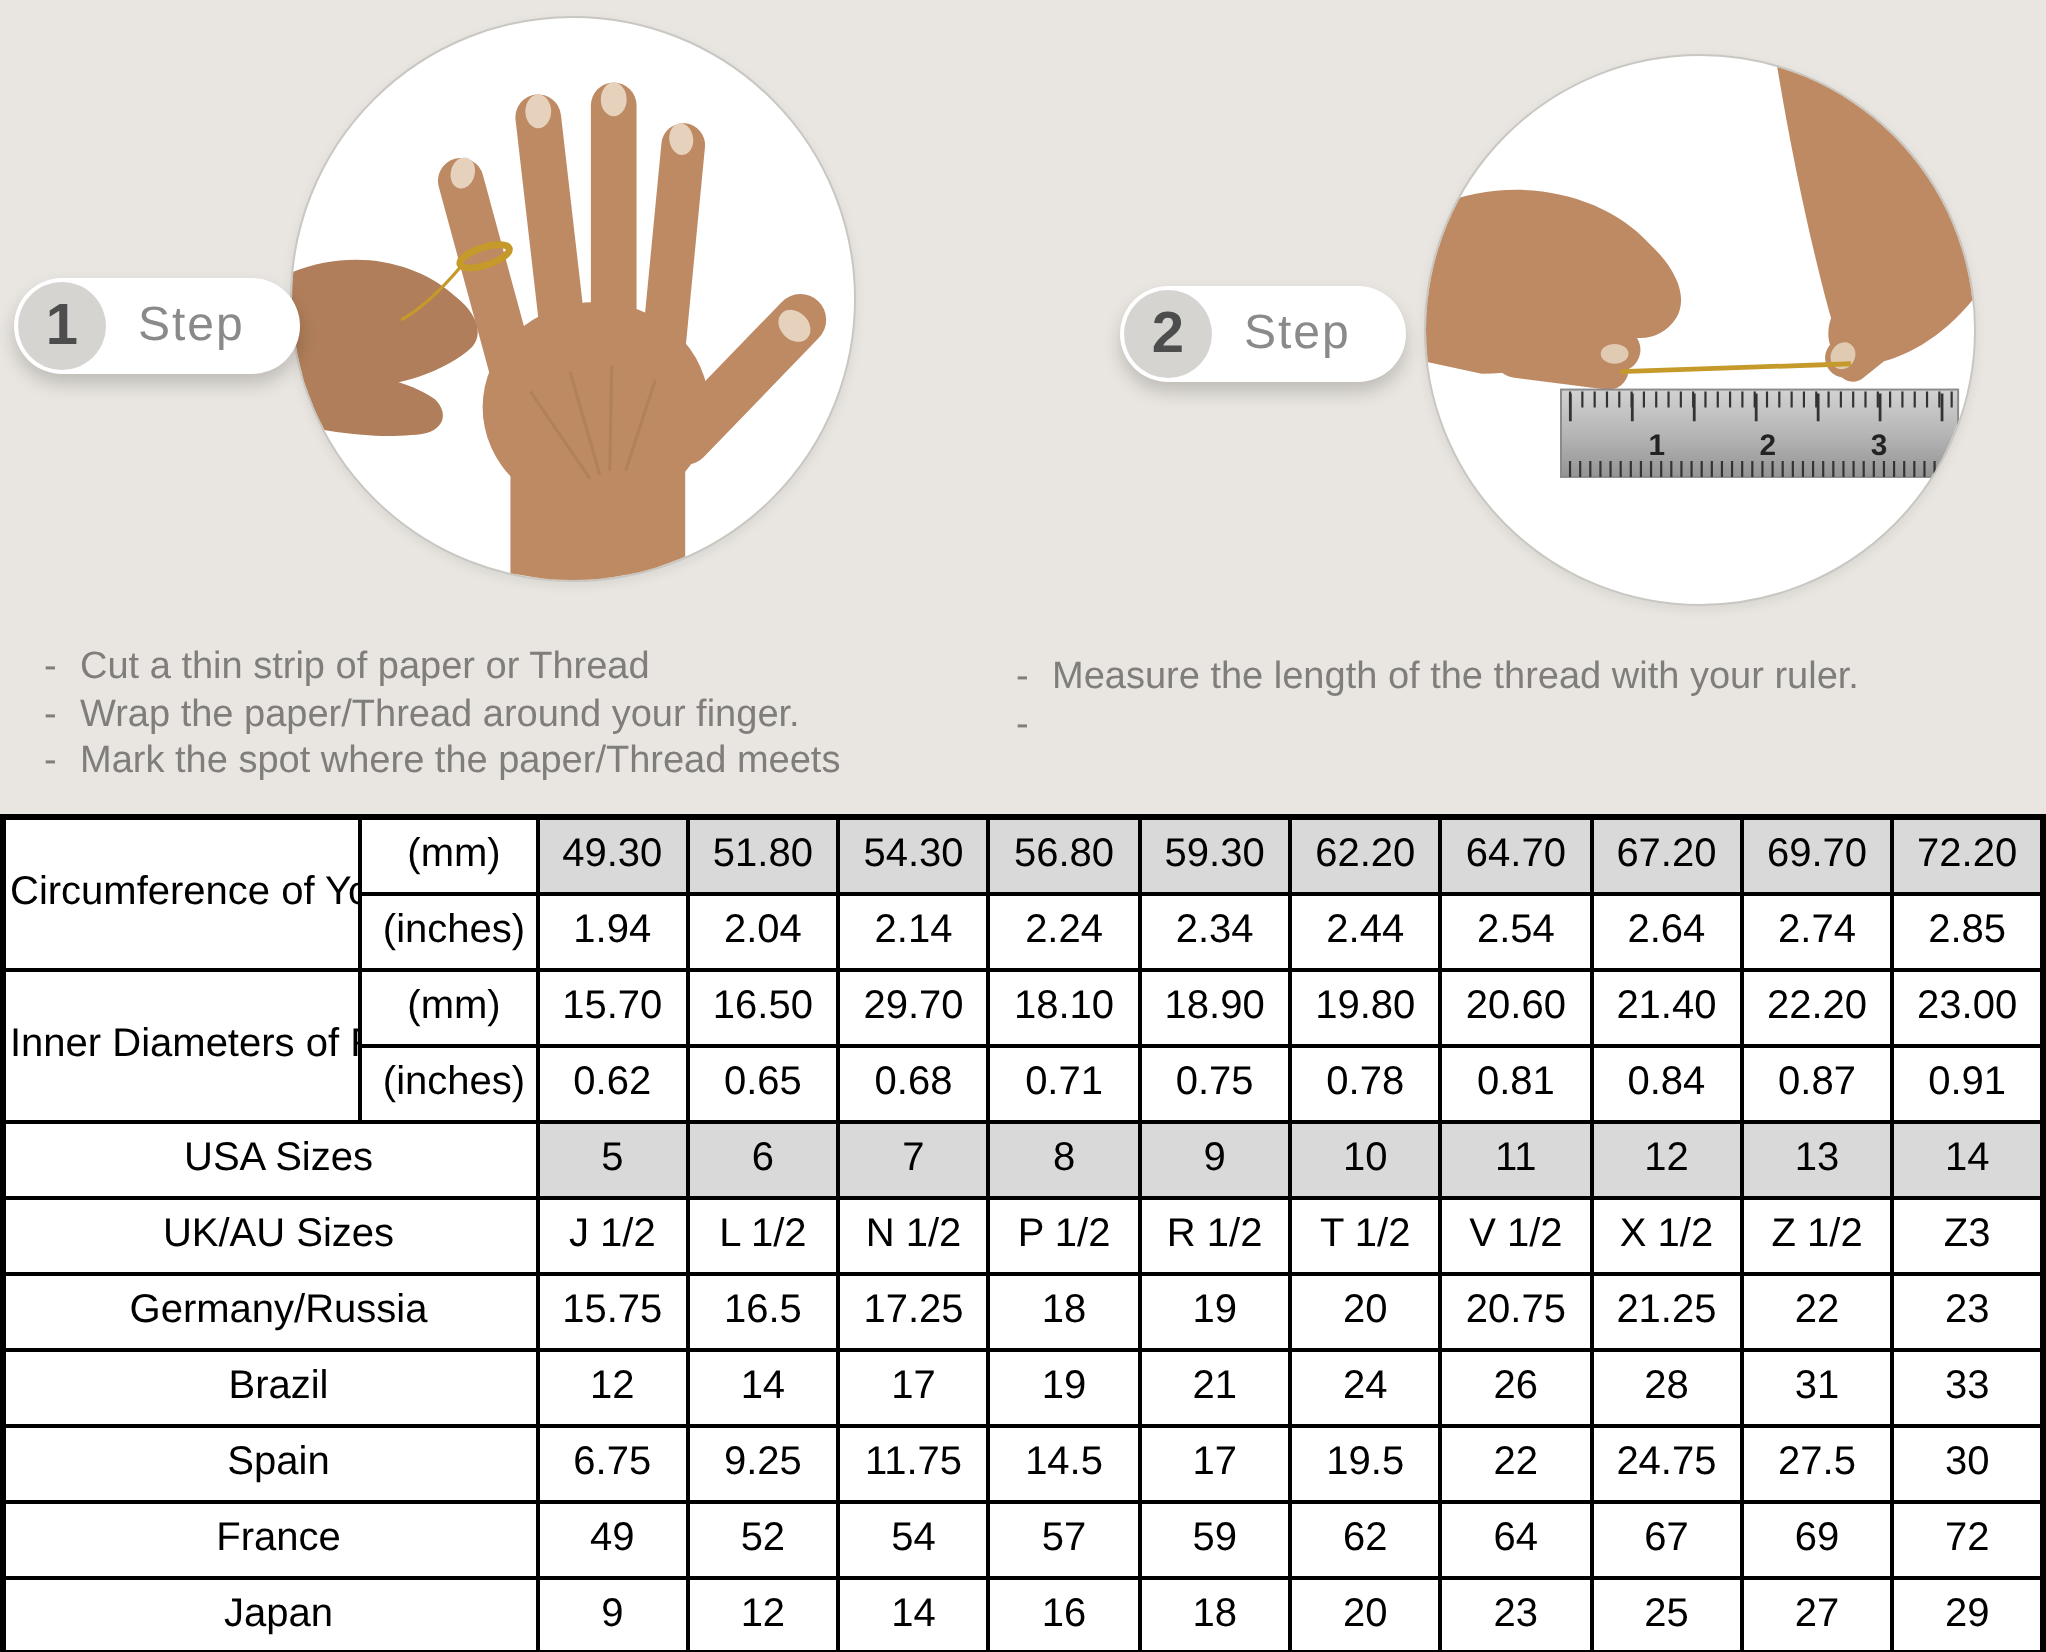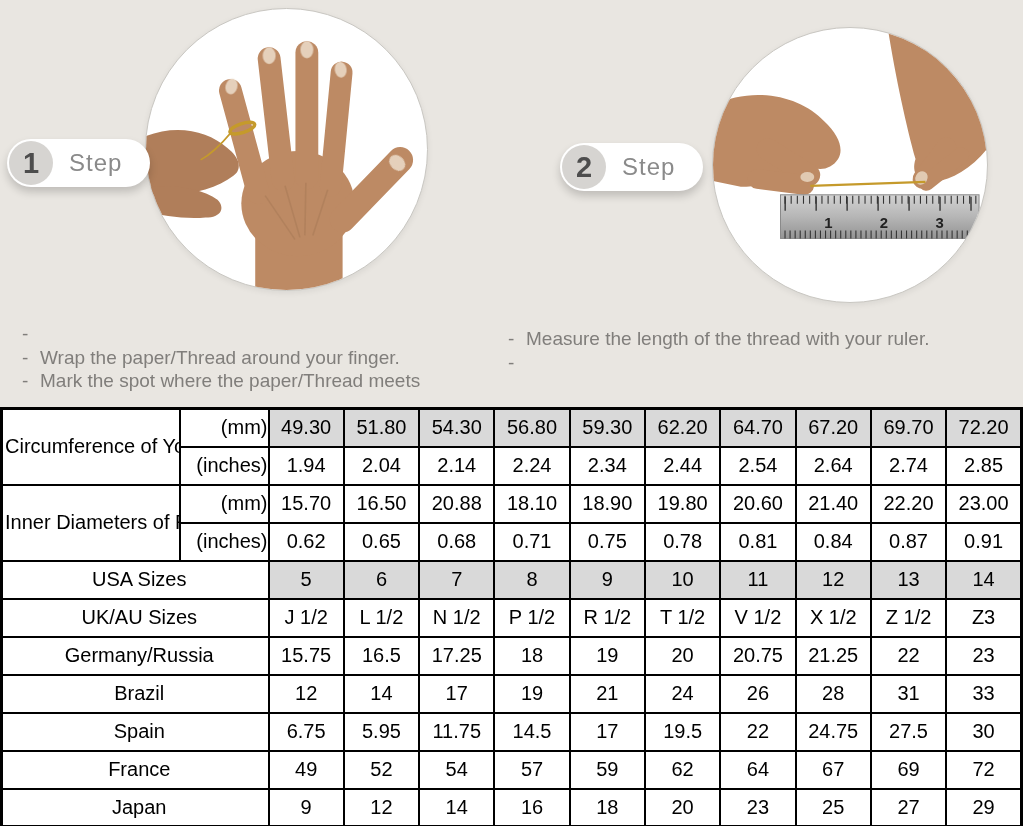--- a/index.html
+++ b/index.html
@@ -32,21 +32,21 @@
   .instructions .dash { width:18px; flex:none; }
 
   
   .table-wrap { position:absolute; left:0; top:407px; width:1023px; height:419px; background:#fff; }
   table.size-chart { width:100%; height:100%; border-collapse:collapse; table-layout:fixed;
                      border:3px solid #000; font-size:20px; color:#000; }
   table.size-chart td { border:2px solid #000; height:38px; vertical-align:middle;
                         overflow:hidden; white-space:nowrap; }
   td.label-cell { text-align:center; padding-left:8px; }
   td.group-label { text-align:center; padding-left:2px; white-space:normal; line-height:1.15; }
-  td.unit-cell { text-align:right; padding-left:6px; }
+  td.unit-cell { text-align:center; padding-left:6px; }
   td.value-cell { text-align:center; }
   td.shaded { background:#d9d9d9;text-align:center; }
 </style>
 </head>
 <body>
 
 <div class="page">
 
   <div class="top-section">
 
@@ -130,20 +130,21 @@
       <span class="step-word">Step</span>
     </div>
     <div class="step-badge badge-2">
       <span class="step-num">2</span>
       <span class="step-word">Step</span>
     </div>
 
     <ul class="instructions instr-1">
         <li>
           <span class="dash">-</span>
+          <span>Cut a thin strip of paper or Thread</span>
         </li>
         <li>
           <span class="dash">-</span>
           <span>Wrap the paper/Thread around your finger.</span>
         </li>
         <li>
           <span class="dash">-</span>
           <span>Mark the spot where the paper/Thread meets</span>
         </li>
       </ul>
@@ -201,21 +202,21 @@
             <td class="value-cell">2.54</td>
             <td class="value-cell">2.64</td>
             <td class="value-cell">2.74</td>
             <td class="value-cell">2.85</td>
           </tr>
           <tr>
             <td class="label-cell group-label" rowspan="2">Inner Diameters of Rings</td>
             <td class="unit-cell">(mm)</td>
             <td class="value-cell">15.70</td>
             <td class="value-cell">16.50</td>
-            <td class="value-cell">20.88</td>
+            <td class="value-cell">29.70</td>
             <td class="value-cell">18.10</td>
             <td class="value-cell">18.90</td>
             <td class="value-cell">19.80</td>
             <td class="value-cell">20.60</td>
             <td class="value-cell">21.40</td>
             <td class="value-cell">22.20</td>
             <td class="value-cell">23.00</td>
           </tr>
           <tr>
             <td class="unit-cell">(inches)</td>
@@ -278,21 +279,21 @@
             <td class="value-cell">21</td>
             <td class="value-cell">24</td>
             <td class="value-cell">26</td>
             <td class="value-cell">28</td>
             <td class="value-cell">31</td>
             <td class="value-cell">33</td>
           </tr>
           <tr>
             <td class="label-cell" colspan="2">Spain</td>
             <td class="value-cell">6.75</td>
-            <td class="value-cell">5.95</td>
+            <td class="value-cell">9.25</td>
             <td class="value-cell">11.75</td>
             <td class="value-cell">14.5</td>
             <td class="value-cell">17</td>
             <td class="value-cell">19.5</td>
             <td class="value-cell">22</td>
             <td class="value-cell">24.75</td>
             <td class="value-cell">27.5</td>
             <td class="value-cell">30</td>
           </tr>
           <tr>

